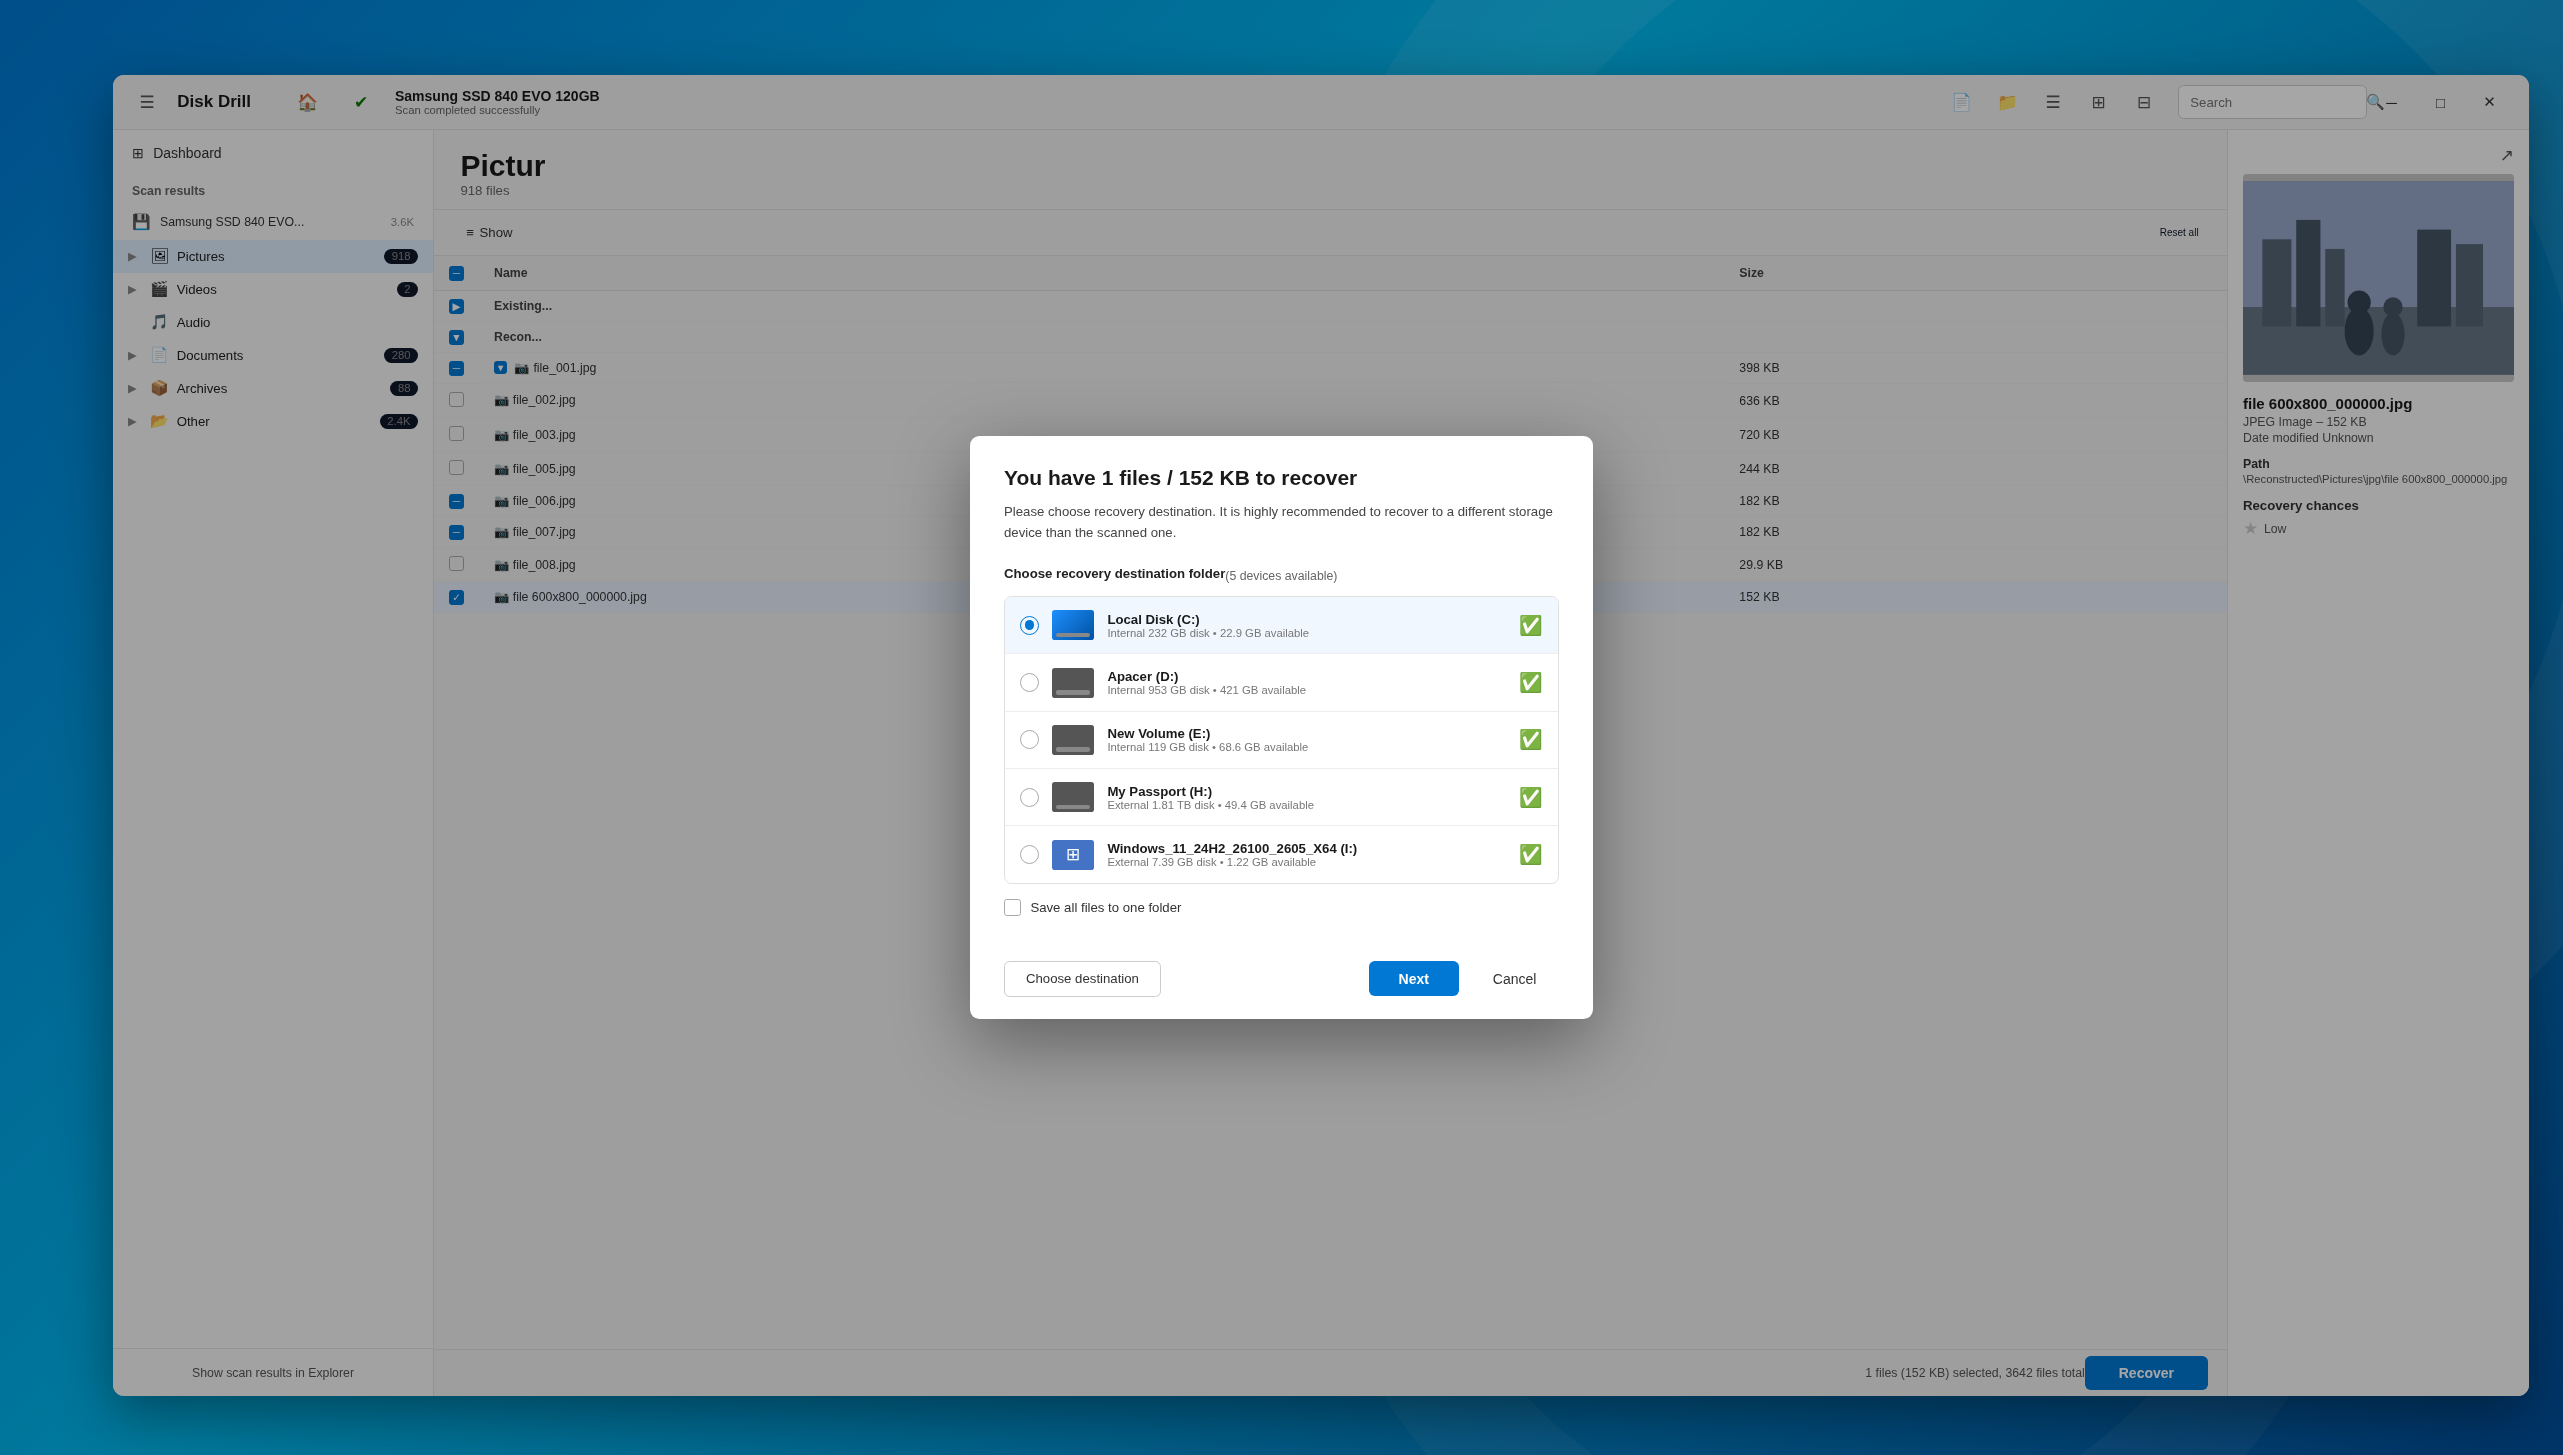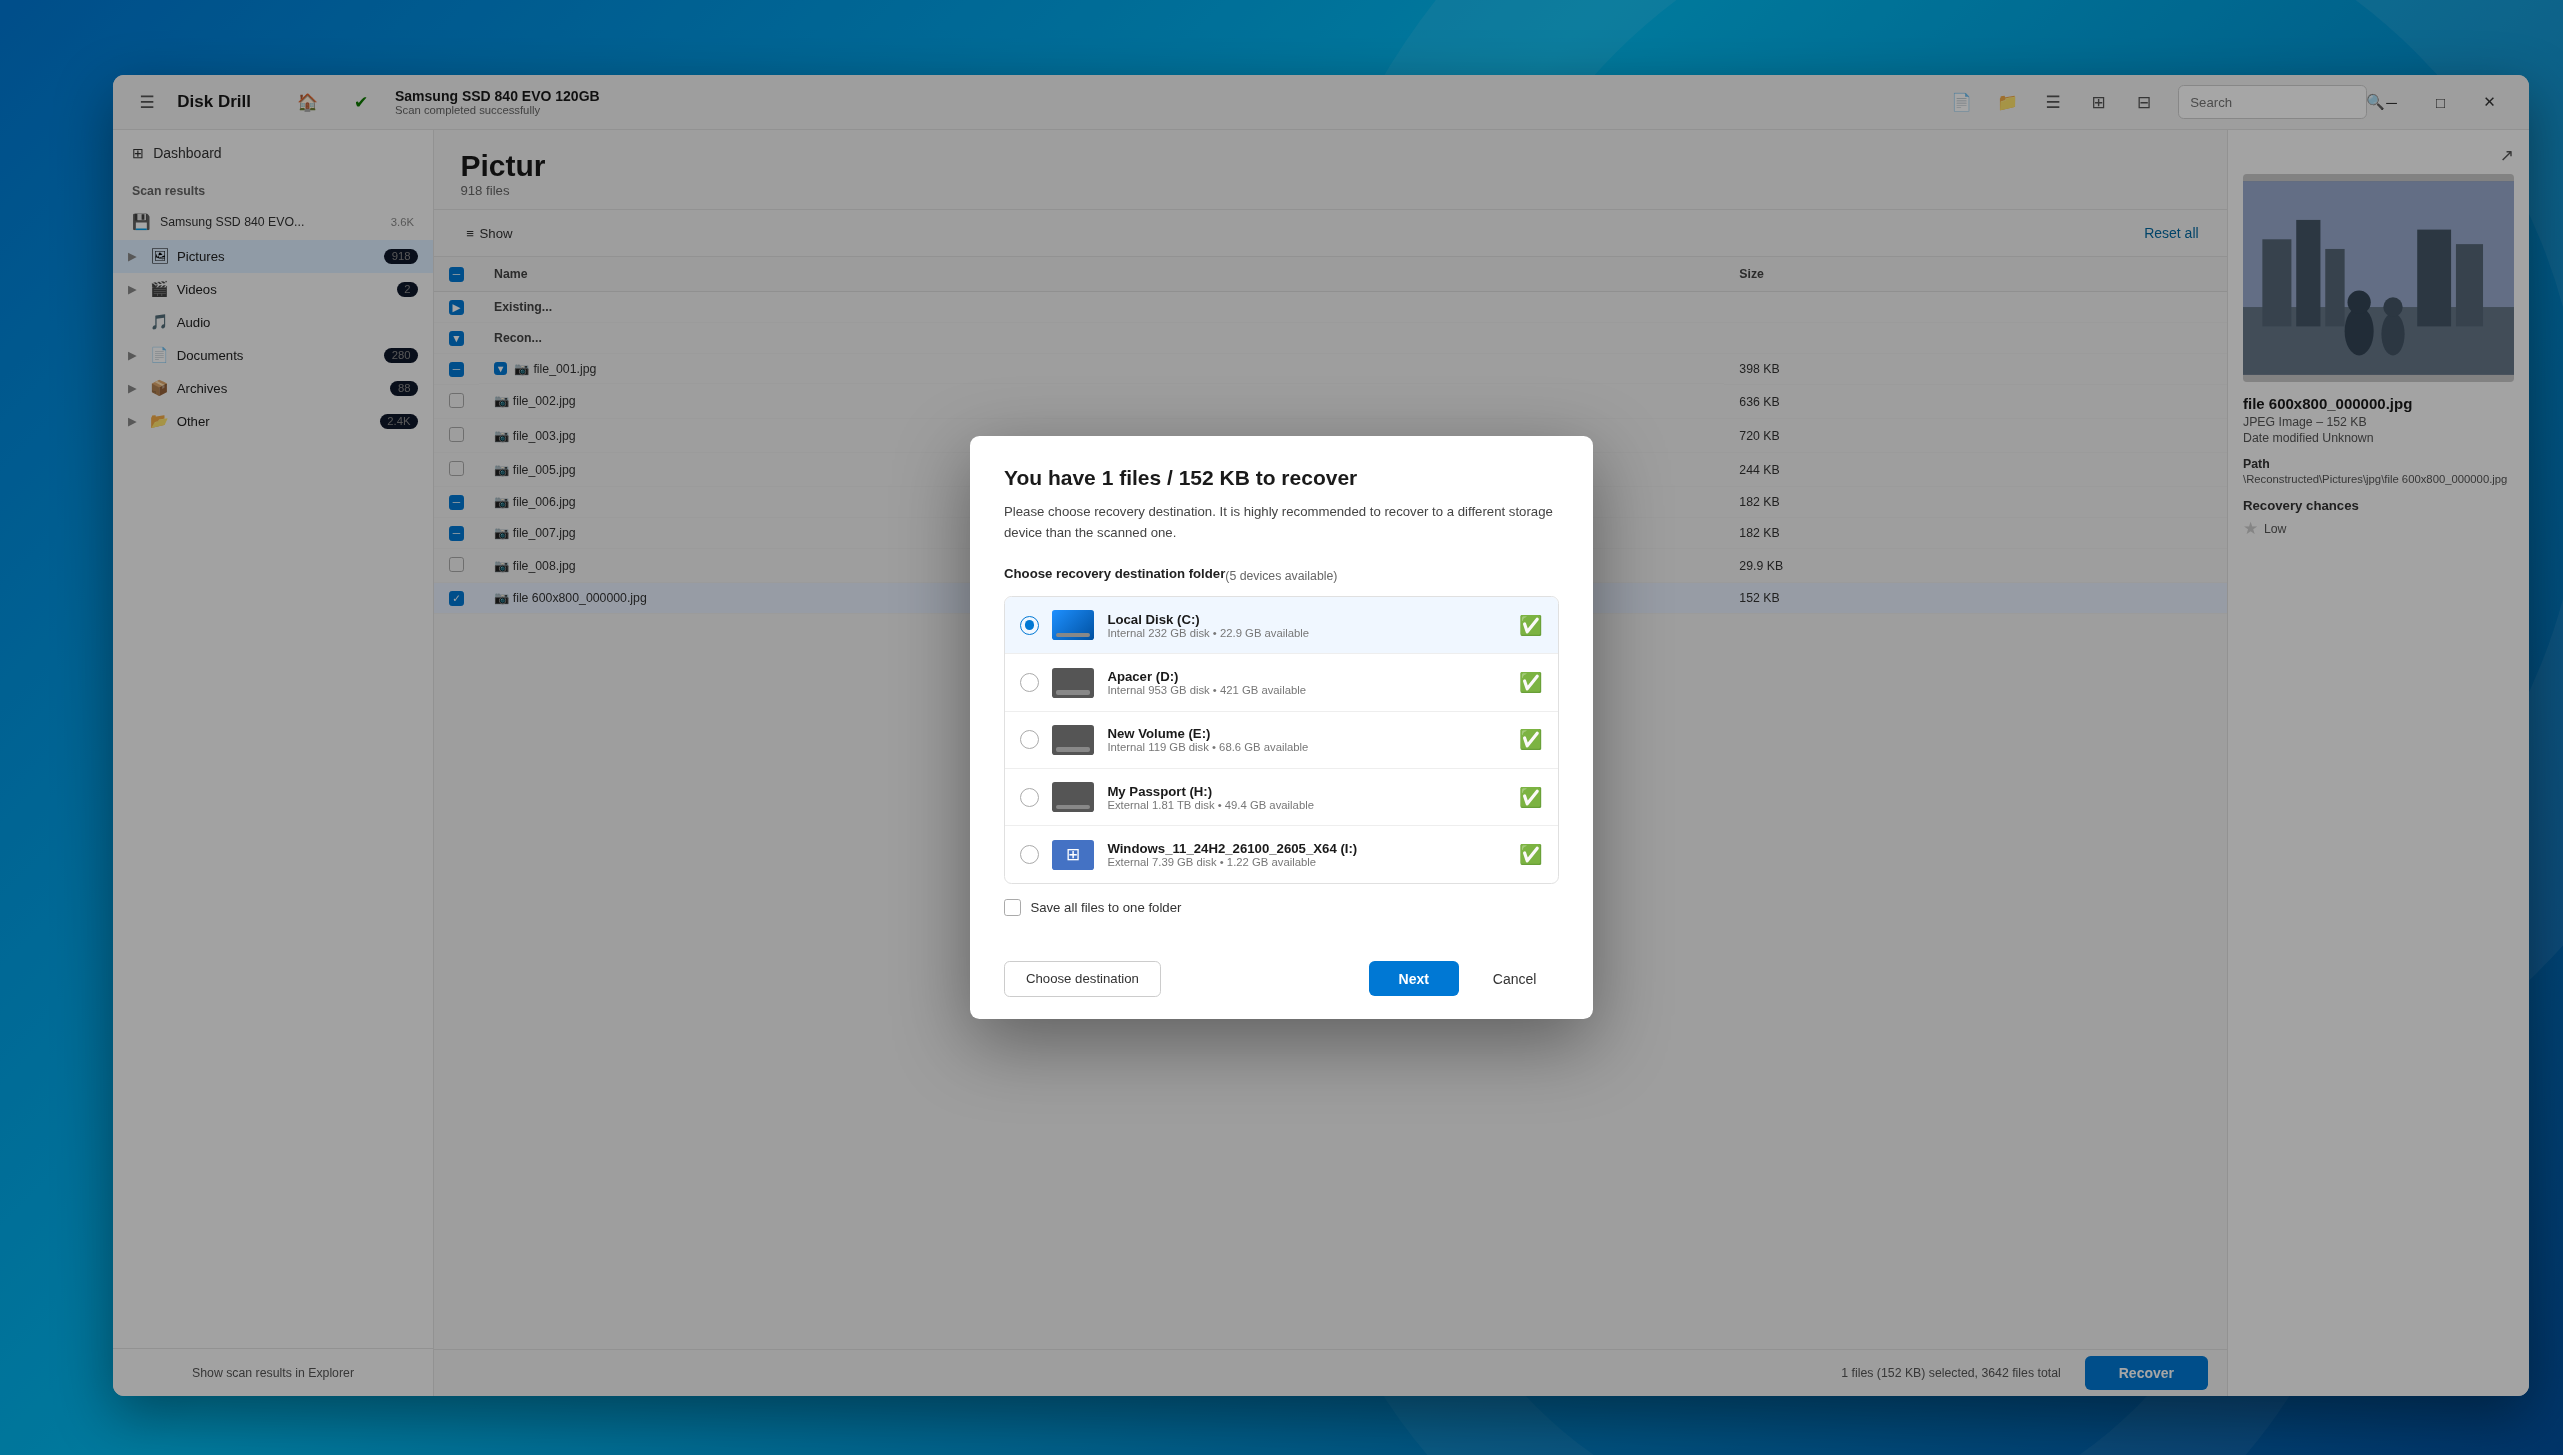--- a/index.html
+++ b/index.html
@@ -253,22 +253,22 @@
       padding: 5.7px 13.2px;
       border: none;
       background: transparent;
       font-size: 13.2px;
       color: #333;
       cursor: pointer;
       border-radius: 5.7px;
     }
     .toolbar-spacer { flex: 1; }
     .reset-all-btn {
-      font-size: 14px;
-      color: #0369a1;
+      font-size: 10px;
+      color: #0f172a;
       background: transparent;
       border: none;
       cursor: pointer;
       padding: 5.7px 9.4px;
     }
 
     
     .table-container {
       flex: 1;
       overflow-y: auto;
@@ -350,21 +350,21 @@
 
     
     .status-bar {
       height: 47px;
       background: #f3f3f3;
       border-top: 0.9px solid #e0e0e0;
       display: flex;
       align-items: center;
       justify-content: flex-end;
       padding: 0 19px;
-      gap: 24px;
+      gap: 0;
     }
     .status-text { font-size: 12.3px; color: #555; }
     .recover-btn {
       padding: 9.4px 34px;
       background: #0078d4;
       color: white;
       border: none;
       border-radius: 5.7px;
       font-size: 14px;
       font-weight: 600;

